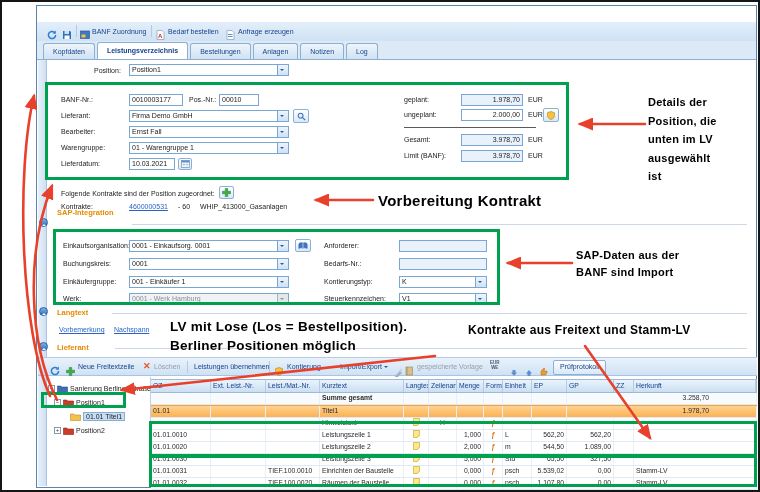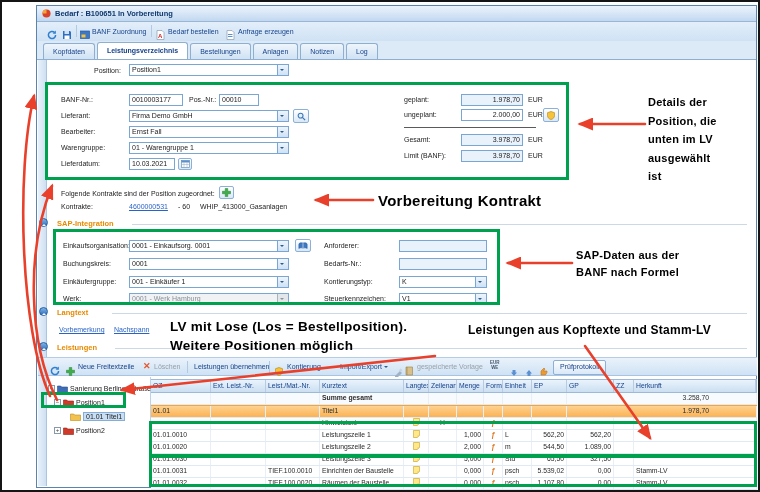--- a/index.html
+++ b/index.html
@@ -94,27 +94,20 @@
   .trow.sum{background:#f8fbfe;}
   .trow.titel{background:linear-gradient(#fed290,#fbb254);border-top:1px solid #f2a43e;}
   .cw{grid-column:11/14;padding-right:47px;text-align:right;}
   .fx{color:#e07820;font-weight:bold;font-style:italic;font-size:7.5px;}
 </style>
 </head>
 <body>
 
 <div class="app">
 
-  <div class="titlebar">
-    <svg width="9" height="9" viewBox="0 0 10 10">
-        <circle cx="5" cy="5" r="4.5" fill="#d8422b"></circle>
-        <path d="M5 .5A4.5 4.5 0 0 0 .5 5h4.5z" fill="#f5a33b"></path>
-      </svg>
-    <span class="t">Bedarf : B100651 In Vorbereitung</span>
-  </div>
 
   <div class="tb">
     <span class="tbi" style="left:10px"><svg width="10" height="10" viewBox="0 0 10 10">
           <path d="M8.6 5a3.6 3.6 0 1 1-1.1-2.6" fill="none" stroke="#2f7fd0" stroke-width="1.5"></path>
           <path d="M8.9.6v3.2H5.7z" fill="#2f7fd0"></path>
         </svg></span>
     <span class="tbi" style="left:25px"><svg width="10" height="10" viewBox="0 0 10 10">
           <path d="M1 1h7l1 1v7H1z" fill="#2f6fc0"></path>
           <rect x="2.5" y="1" width="4.5" height="3" fill="#cfe2f5"></rect>
           <rect x="2.5" y="5.5" width="5" height="3.5" fill="#fff"></rect>
@@ -223,21 +216,21 @@
     <svg width="9" height="9" viewBox="0 0 11 11">
         <path d="M4 .5h3v3.5h3.5v3H7V10.5H4V7H.5V4H4z" fill="#3fae49" stroke="#2c8a36" stroke-width=".7"></path>
       </svg>
   </div>
   <span class="txt" style="left:24px;top:197px">Kontrakte:</span>
   <span class="link" style="left:92px;top:197px">4600000531</span>
   <span class="txt" style="left:141px;top:197px">- 60</span>
   <span class="txt" style="left:163px;top:197px">WHIP_413000_Gasanlagen</span>
 
   <span class="circ" style="left:2px;top:212px"></span>
-  <span class="shead" style="left:20px;top:213px">SAP-Integration</span>
+  <span class="shead" style="left:20px;top:202px">SAP-Integration</span>
   <div class="sline" style="left:95px;top:218px;width:615px"></div>
 
   <span class="lbl" style="left:26px;top:236px">Einkaufsorganisation:</span>
   <div class="sel" style="left:92px;top:234px;width:160px">
     <span class="st">0001 - Einkaufsorg. 0001</span>
       <span class="sa"></span>
   </div>
   <div class="ibtn" style="left:258px;top:233px;width:16px;height:13px">
     <svg width="10" height="8" viewBox="0 0 12 9">
         <path d="M6 1C3 .2 1 1 1 2.5v5c1.5-1 3.5-1 5-.3 1.5-.7 3.5-.7 5 .3v-5C11 1 9 .2 6 1z" fill="#3e77c2" stroke="#255a9e" stroke-width=".6"></path>
@@ -281,21 +274,21 @@
       <span class="sa"></span>
   </div>
 
   <span class="circ" style="left:2px;top:301px"></span>
   <span class="shead" style="left:20px;top:302px">Langtext</span>
   <div class="sline" style="left:75px;top:307px;width:635px"></div>
   <span class="link" style="left:22px;top:320px">Vorbemerkung</span>
   <span class="link" style="left:77px;top:320px">Nachspann</span>
 
   <span class="circ" style="left:2px;top:336px"></span>
-  <span class="shead" style="left:20px;top:337px">Leistungen</span>
+  <span class="shead" style="left:20px;top:337px">Lieferant</span>
   <div class="sline" style="left:78px;top:342px;width:632px"></div>
 
   <div class="ltb">
     <span class="lic" style="left:12px;top:4px"><svg width="10" height="10" viewBox="0 0 10 10">
           <path d="M8.6 5a3.6 3.6 0 1 1-1.1-2.6" fill="none" stroke="#2f7fd0" stroke-width="1.5"></path>
           <path d="M8.9.6v3.2H5.7z" fill="#2f7fd0"></path>
         </svg></span>
     <span class="lic" style="left:28px;top:4px"><svg width="9" height="9" viewBox="0 0 11 11">
           <path d="M4 .5h3v3.5h3.5v3H7V10.5H4V7H.5V4H4z" fill="#3fae49" stroke="#2c8a36" stroke-width=".7"></path>
         </svg></span>
@@ -520,24 +513,24 @@
 <div class="gbox" style="left:149px;top:421px;width:608px;height:36px"></div>
 <div class="gbox" style="left:149px;top:455px;width:608px;height:32px"></div>
 
 <div class="ann" style="left:648px;top:93px;width:105px;font-size:11px;line-height:18.5px">Details der
 Position, die
 unten im LV
 ausgewählt
 ist</div>
 <div class="ann" style="left:378px;top:192px;font-size:15px;white-space:nowrap">Vorbereitung Kontrakt</div>
 <div class="ann" style="left:576px;top:247px;font-size:11px;line-height:17px">SAP-Daten aus der
-BANF nach Formel</div>
+BANF sind Import</div>
 <div class="ann" style="left:170px;top:317px;font-size:13.5px;line-height:19px">LV mit Lose (Los = Bestellposition).
-Weitere Positionen möglich</div>
-<div class="ann" style="left:468px;top:323px;font-size:12px;white-space:nowrap">Leistungen aus Kopftexte und Stamm-LV</div>
+Berliner Positionen möglich</div>
+<div class="ann" style="left:468px;top:323px;font-size:12px;white-space:nowrap">Kontrakte aus Freitext und Stamm-LV</div>
 
 <svg class="overlay" width="760" height="492" viewBox="0 0 760 492">
   <defs>
     <marker id="ah" markerUnits="strokeWidth" markerWidth="6" markerHeight="5" refX="5" refY="2.5" orient="auto">
       <path d="M0,0 L6,2.5 L0,5 Z" fill="#e8402a"></path>
     </marker>
   </defs>
   <g stroke="#e8402a" stroke-width="2.6" fill="none" stroke-linecap="round">
     <path d="M645,124 L580,124" marker-end="url(#ah)"></path>
     <path d="M373,200 L316,200" marker-end="url(#ah)"></path>

